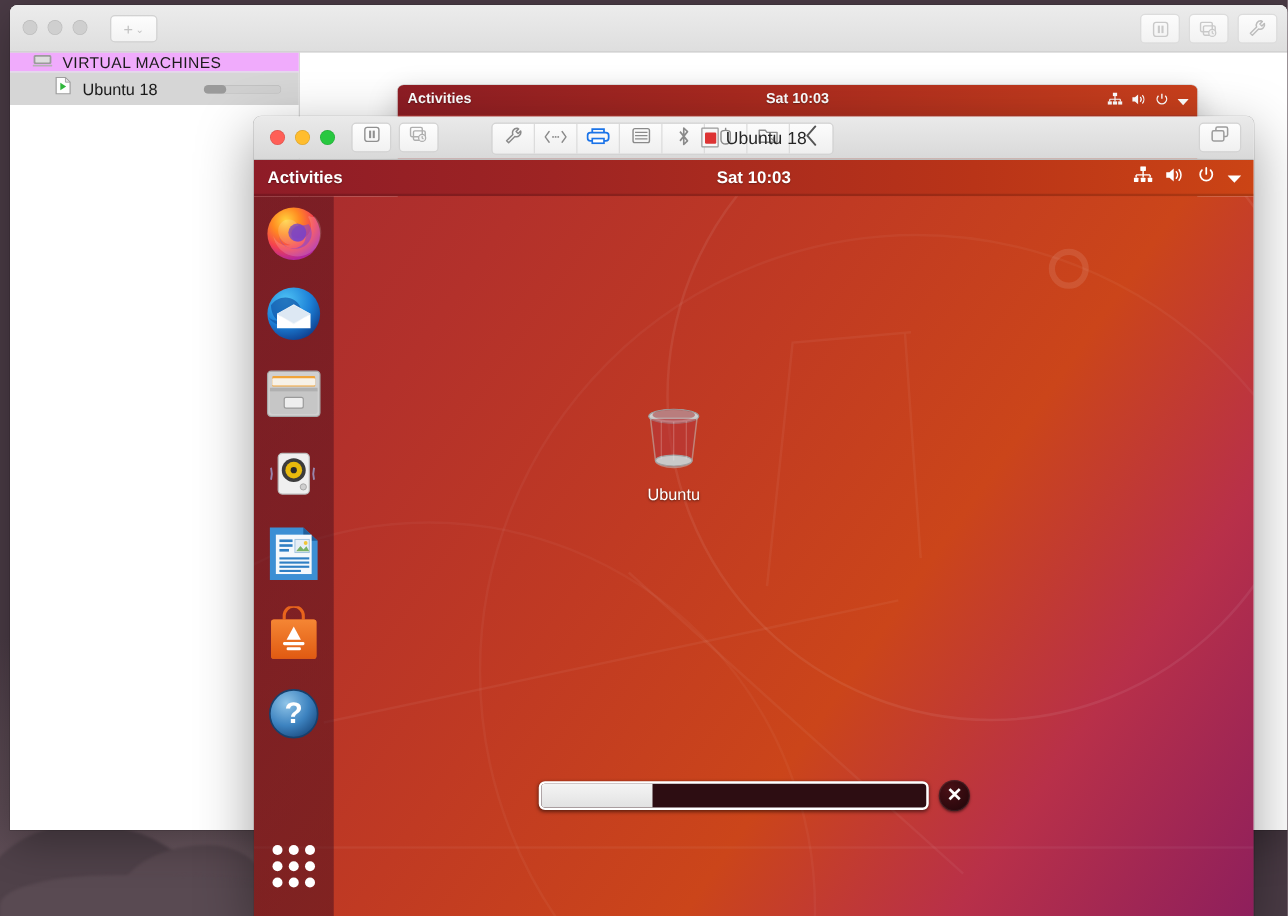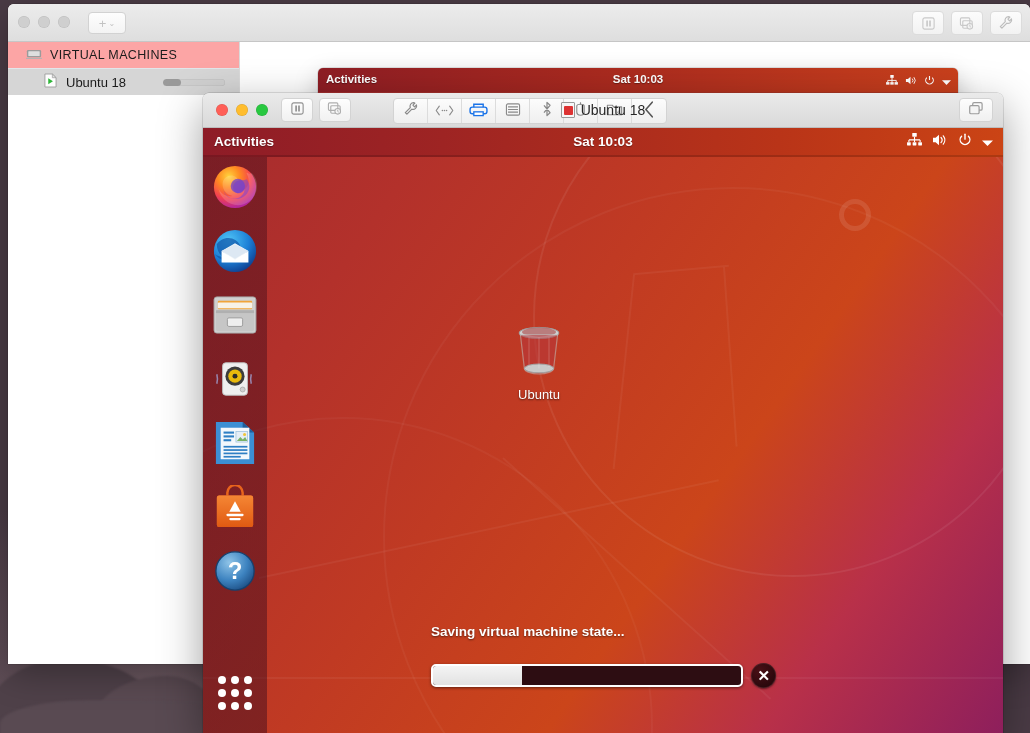--- a/index.html
+++ b/index.html
@@ -55,21 +55,21 @@
     width: 32px; height: 24px; border: 1px solid #dcdcdc; border-radius: 4px;
     background: linear-gradient(#fcfcfc,#f2f2f2);
     display: flex; align-items: center; justify-content: center;
   }
   .tb-btn svg { display: block; }
 
   
   .pd-body { display: flex; height: 622px; }
   .pd-sidebar { width: 232px; background: #ffffff; border-right: 1px solid #dadada; }
   .sb-header {
-    height: 27px; background: #fca5a5; display: flex; align-items: center;
+    height: 16px; background: #f0abfc; display: flex; align-items: center;
     gap: 8px; padding-left: 18px; border-bottom: 1px solid #e2e6ea; text-align: center;
   }
   .sb-header .label { font-size: 12.5px; color: #1c1c1c; letter-spacing: .35px; }
   .sb-row {
     height: 26px; display: flex; align-items: center; gap: 9px; padding-left: 36px;
     background: #d6d6d6;
   }
   .sb-row .label { font-size: 13px; color: #1a1a1a; }
   .sb-mini-bar {
     position: absolute; right: 14px; width: 62px; height: 7px; border-radius: 4px;
@@ -637,21 +637,20 @@
           <ellipse cx="26" cy="8" rx="20" ry="5.6" fill="#cfcfcf" stroke="#9e9e9e" stroke-width="1"></ellipse>
           <ellipse cx="26" cy="7" rx="17" ry="4.4" fill="#a83a3a" opacity=".55"></ellipse>
           <path d="M7.4 9.6l4 34c.4 3 7.2 5.4 14.6 5.4s14.2-2.4 14.6-5.4l4-34z" fill="#b8383c" opacity=".55" stroke="#c0c0c0" stroke-width="1.2"></path>
           <ellipse cx="26" cy="43.4" rx="14.6" ry="4.4" fill="#c9c9c9" stroke="#a2a2a2" stroke-width="1"></ellipse>
           <path d="M16 12v30M26 12.4v31M36 12v30" stroke="#ffffff" stroke-width=".8" opacity=".25"></path>
         </svg>
         <div class="trash-label">Ubuntu</div>
       </div>
 
       <div class="prog-wrap">
-        <div class="prog-text">Saving virtual machine state...</div>
         <div class="prog-row">
           <div class="prog-bar">
             <div class="prog-fill" id="prog-fill" style="width: 29%;"></div>
           </div>
           <div class="prog-cancel">
             <span>✕</span>
           </div>
         </div>
       </div>
 

